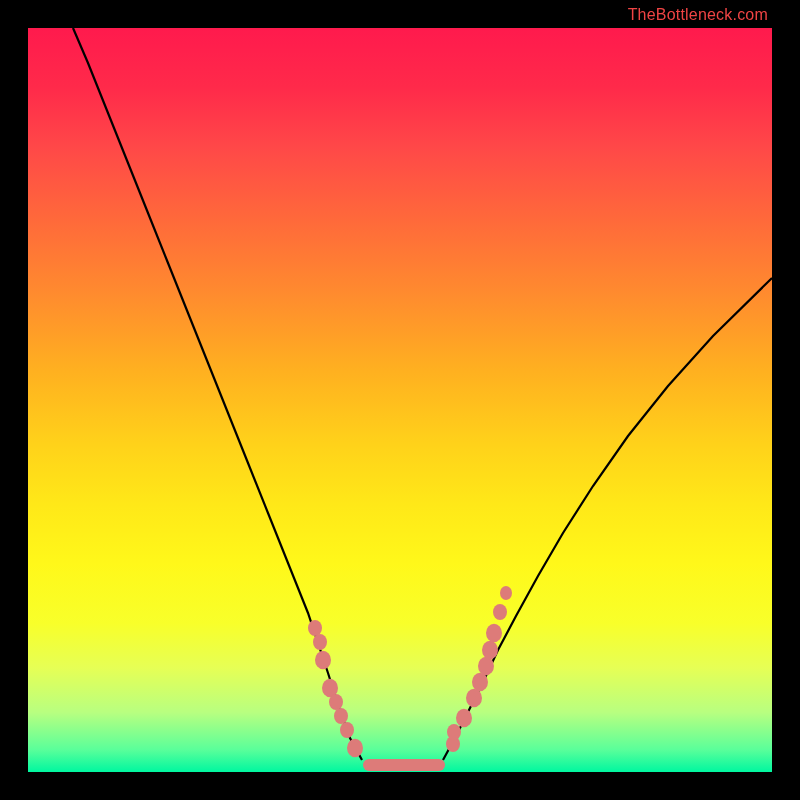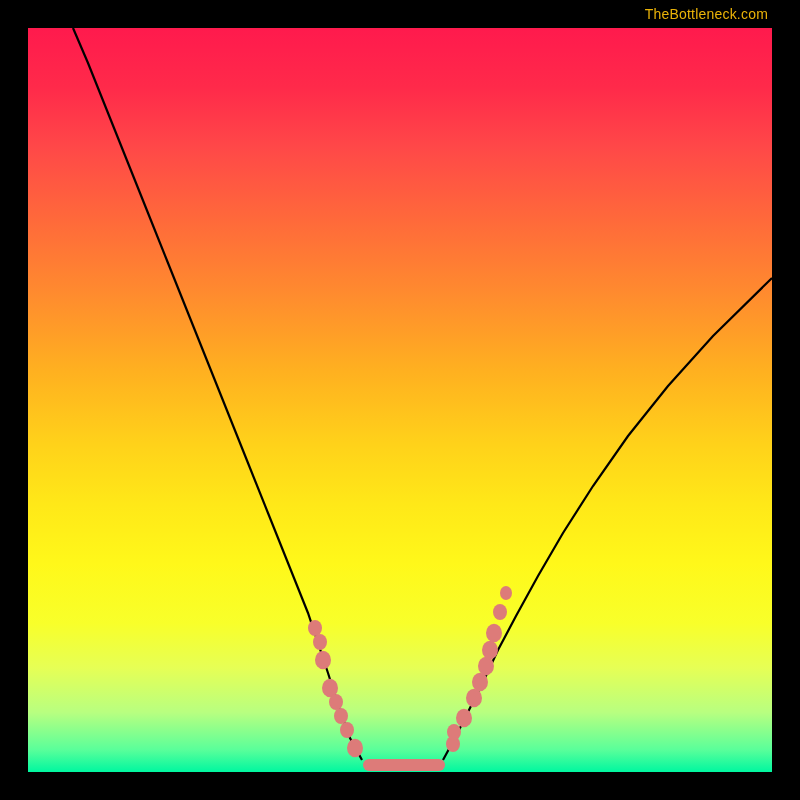--- a/index.html
+++ b/index.html
@@ -40,23 +40,23 @@
       #e6ff55 86%,
       #b8ff80 92%,
       #5aff9a 97%,
       #00f7a0 100%
     );
   }
   .watermark {
     position: absolute;
     top: 6px;
     right: 32px;
-    font-size: 14px;
+    font-size: 16px;
     font-weight: 500;
-    color: #eab308;
+    color: #ef4444;
     letter-spacing: 0.2px;
     z-index: 5;
   }
   svg.curve {
     position: absolute;
     top: 0;
     left: 0;
     width: 744px;
     height: 744px;
     overflow: visible;

